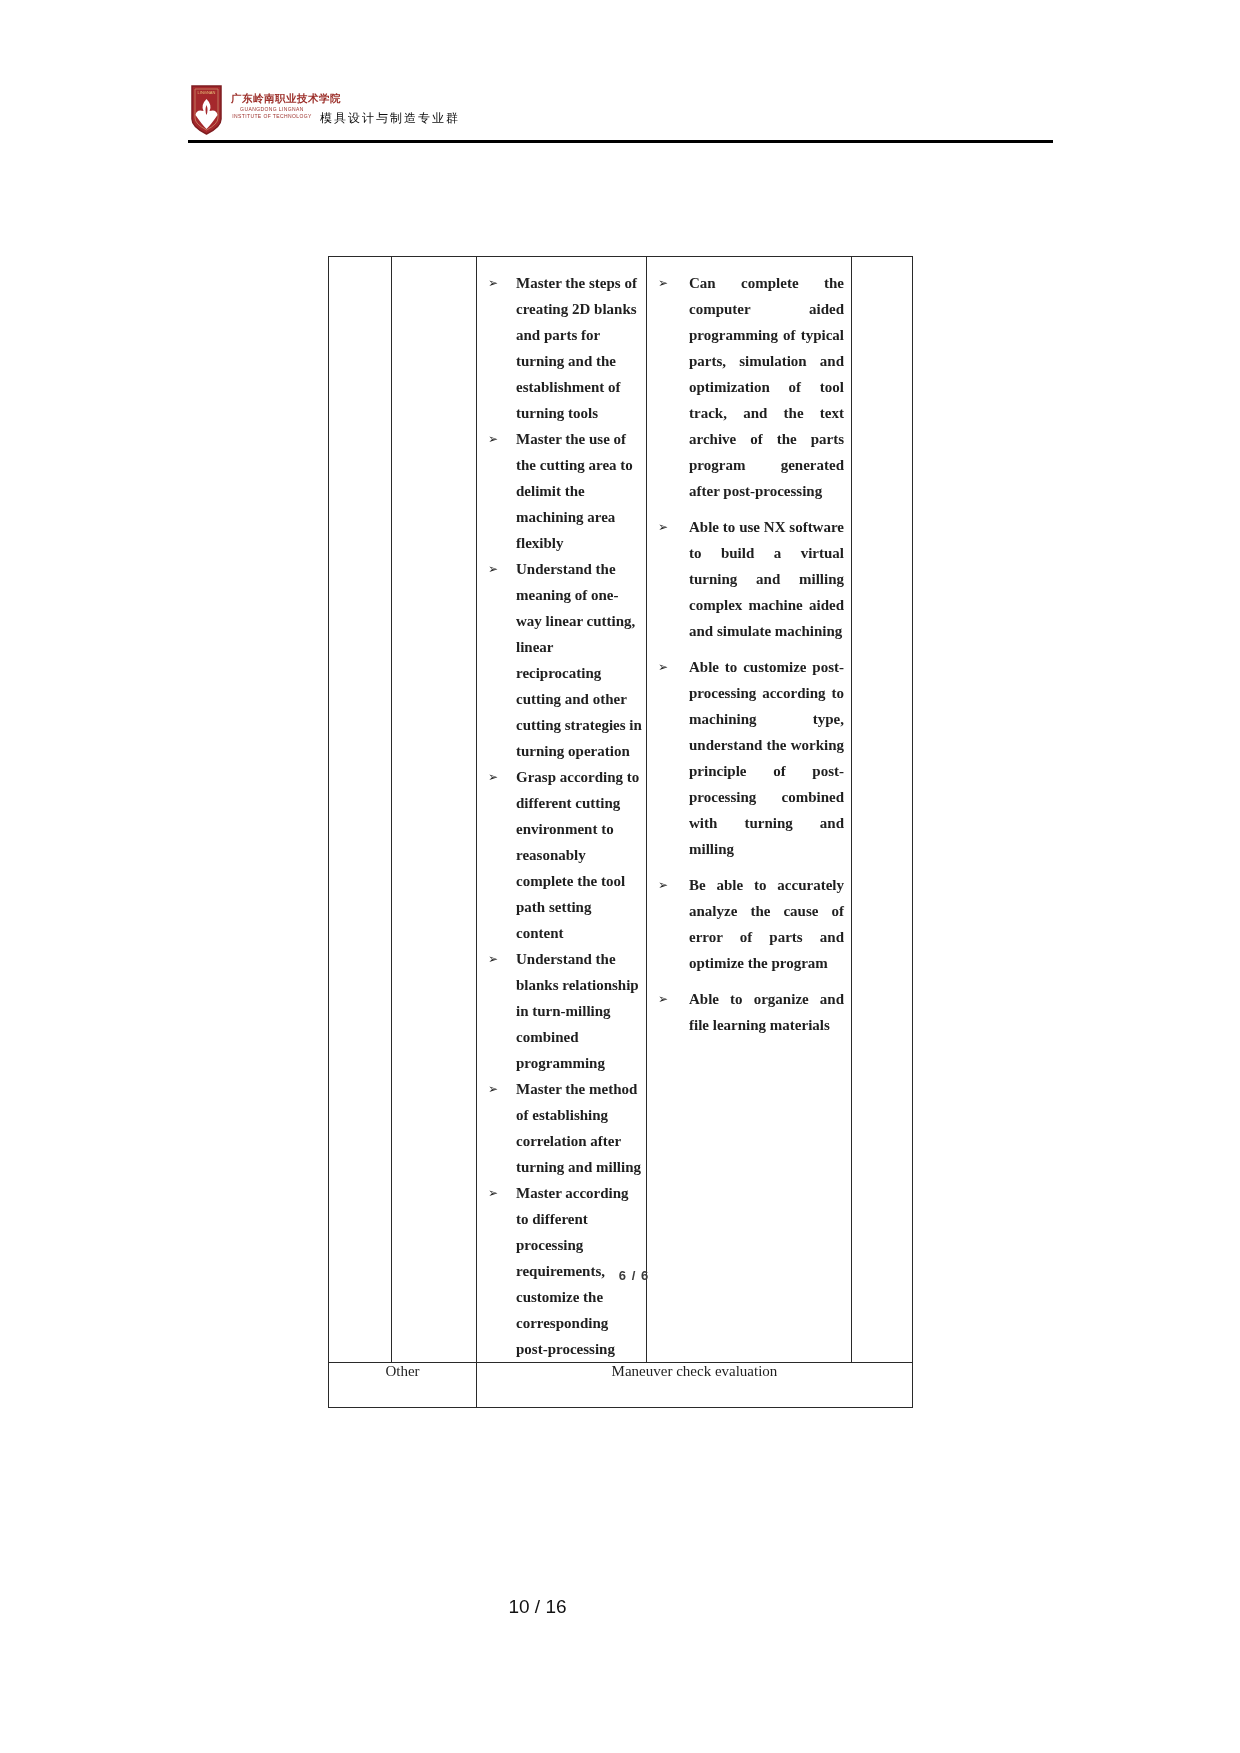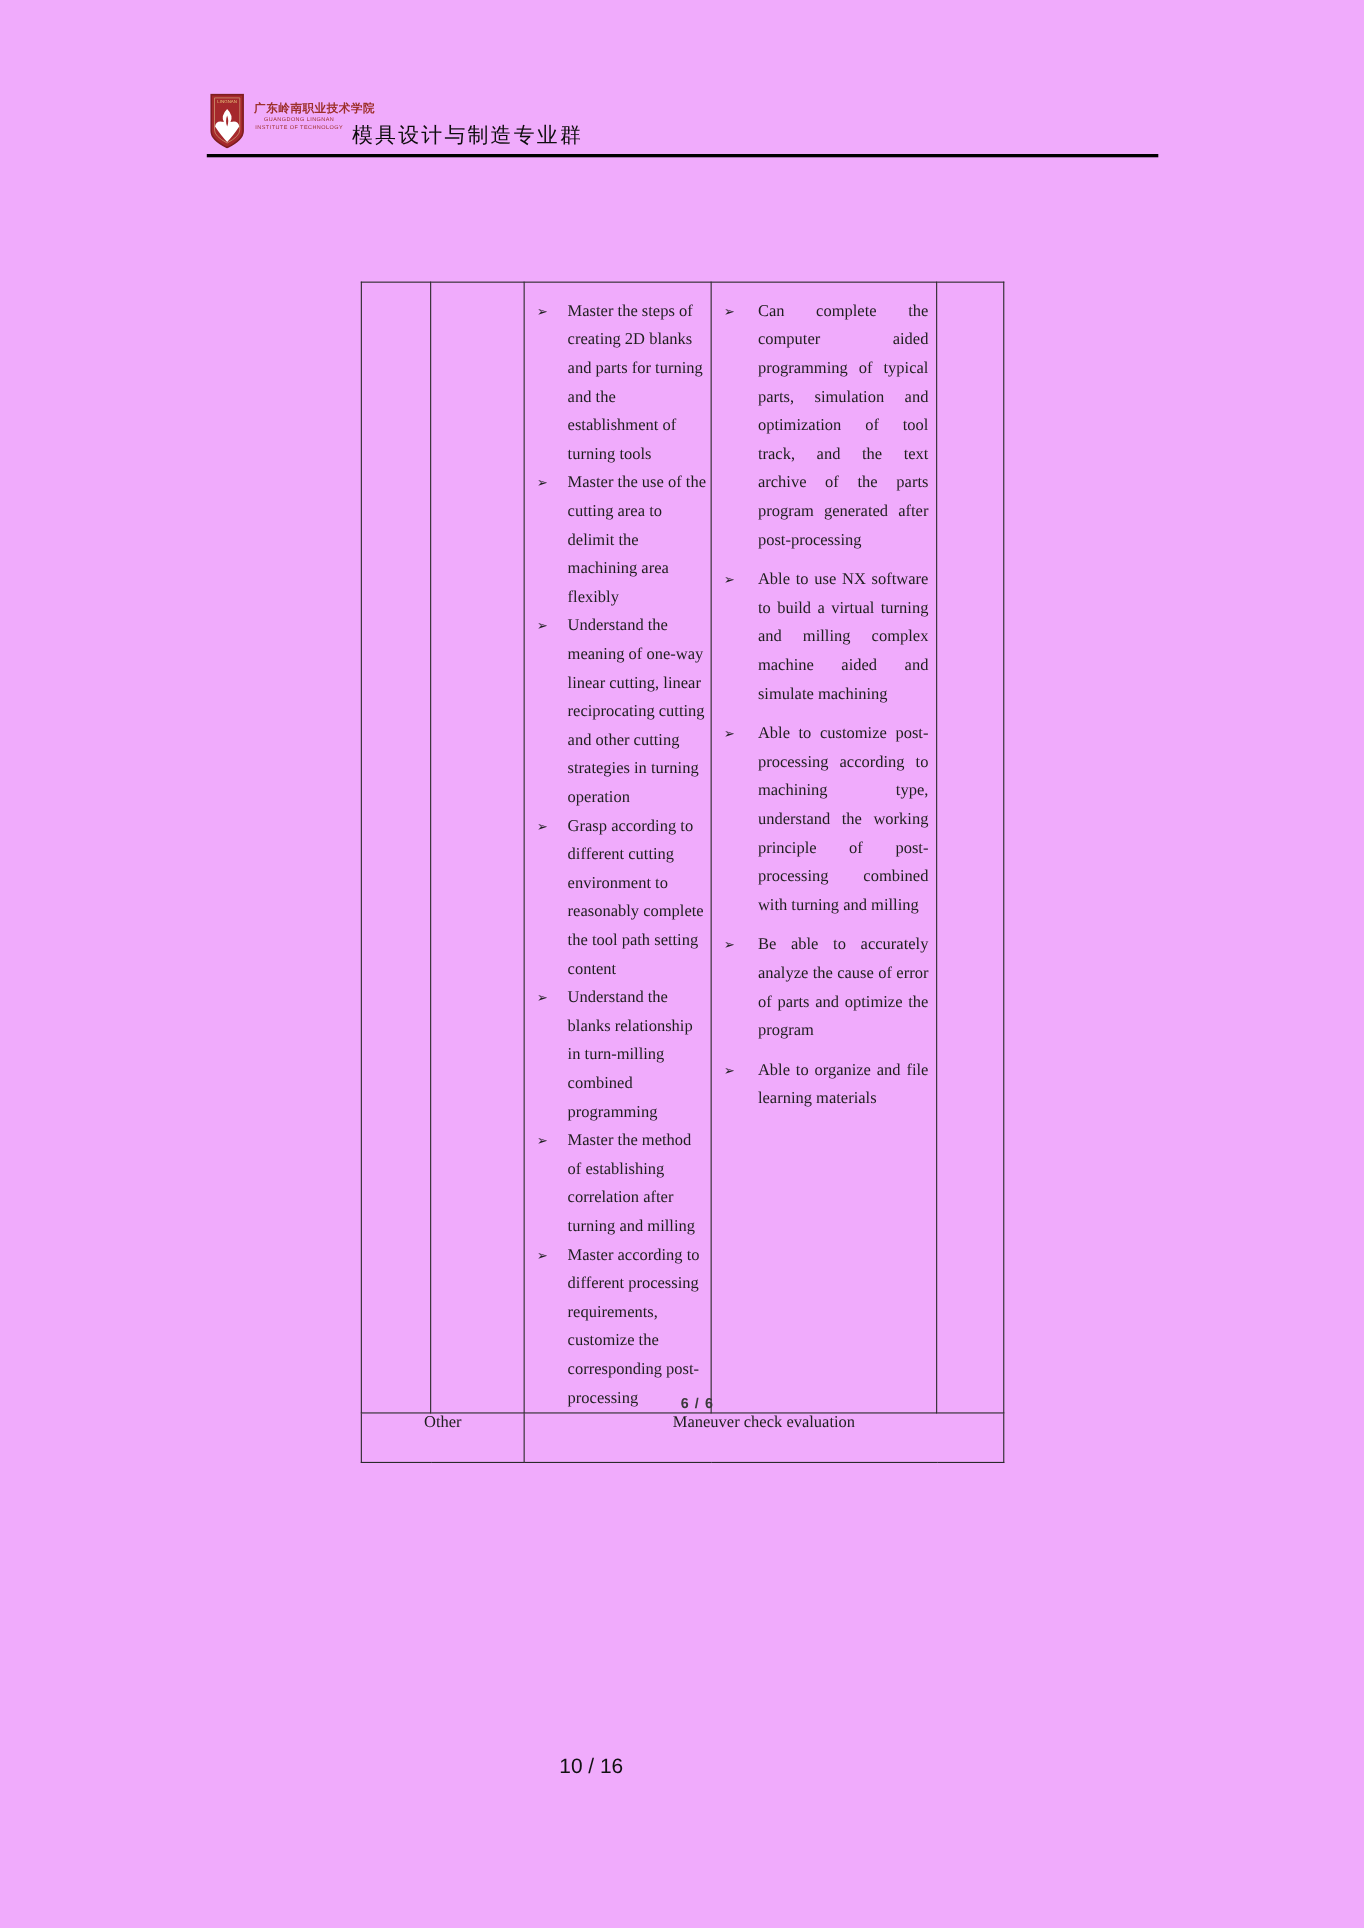--- a/index.html
+++ b/index.html
@@ -1,56 +1,56 @@
 <!DOCTYPE html>
 <html><head>
 <meta charset="utf-8">
 <style>
   html,body { margin:0; padding:0; background:#888; }
   .page {
     position:relative;
     width:1240px; height:1753px;
-    background:#f0abfc;
+    background:#ffffff;
     margin:0 auto;
     overflow:hidden;
     font-family:"Liberation Serif","DejaVu Serif",serif;
     color:#1f1f1f;
   }
 
   
   .hdr-logo { position:absolute; left:191px; top:85px; width:31px; height:50px; }
   .hdr-namebox { position:absolute; left:231px; top:92px; width:110px; }
   .hdr-name-cn {
     font-family:"Liberation Sans","DejaVu Sans",sans-serif;
     font-size:10.5px; font-weight:bold; color:#9c2f2a; letter-spacing:0.5px; white-space:nowrap;
   }
   .hdr-name-en {
     font-family:"Liberation Sans","DejaVu Sans",sans-serif;
     font-size:5px; color:#9c2f2a; letter-spacing:0.4px; text-align:center; width:82px; line-height:7px;
   }
   .hdr-title {
     position:absolute; left:320px; top:110px;
-    font-size:19px; letter-spacing:2px; color:#0d0d0d; white-space:nowrap;
+    font-size:12px; letter-spacing:2px; color:#0d0d0d; white-space:nowrap;
   }
   .hdr-rule { position:absolute; left:188px; top:140px; width:865px; height:3px; background:#000; }
 
   
   .tbl-wrap { position:absolute; left:328px; top:256px; }
   table.grid { border-collapse:collapse; table-layout:fixed; width:581px; }
   table.grid td { border:1.5px solid #2a2a2a; vertical-align:top; padding:0; }
   td.c1 { width:62px; }  td.c2 { width:84px; }  td.c3 { width:169px; }
   td.c4 { width:204px; } td.c5 { width:60px; }
   tr.content-row td { height:897px; }
   tr.other-row td { height:44px; }
   tr.total-row td { height:47px; }
 
   .goal-cell { padding:13px 4px 0 5px; }
   .bullet-row { display:flex; line-height:26px; font-size:15px; }
   .bullet-marker { flex:0 0 28px; text-align:left; padding-left:6px; font-size:12px; color:#1f1f1f; }
-  .bullet-text { flex:1 1 auto; }
+  .bullet-text { flex:1 1 auto;font-weight:bold; }
   .ability-cell .bullet-marker { flex-basis:31px; }
   .ability-cell .bullet-text { text-align:justify; padding-right:3px; }
   .ability-cell .bullet-row + .bullet-row { margin-top:10px; }
 
   td.label-cell, td.value-cell { vertical-align:middle; text-align:center; font-size:15px; }
 
   
   .doc-page-indicator {
     position:absolute; left:0; top:1268px; width:1240px; text-align:center;
     font-family:"Liberation Sans","DejaVu Sans",sans-serif;

